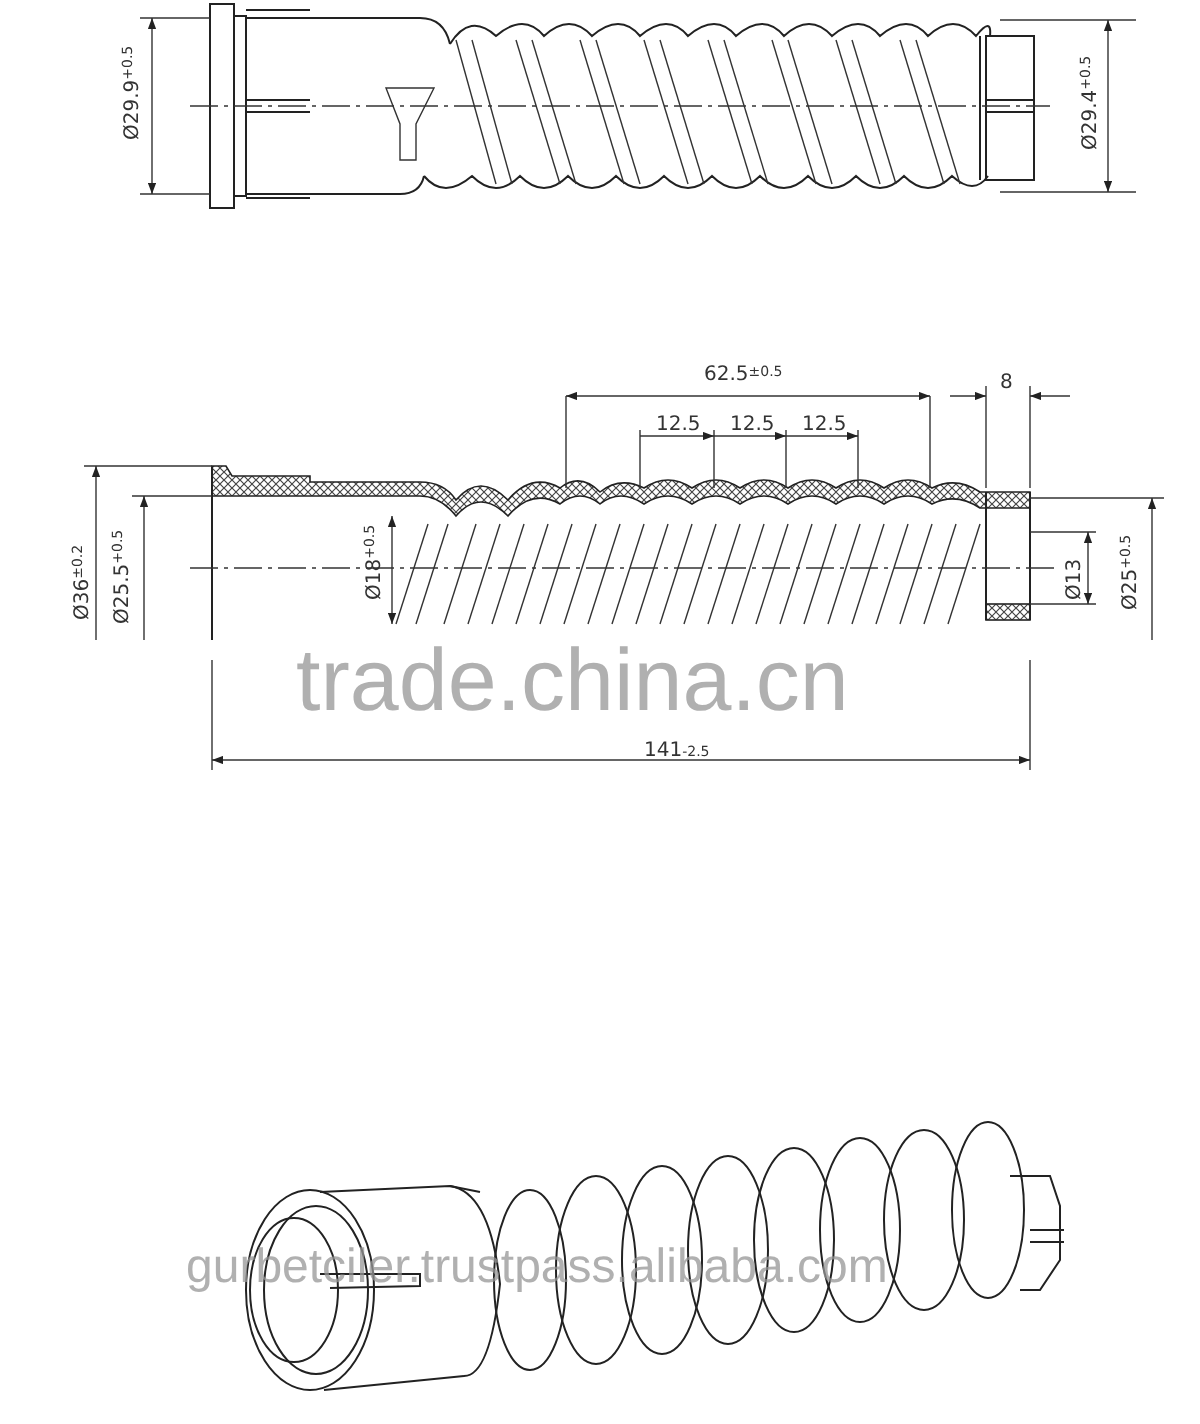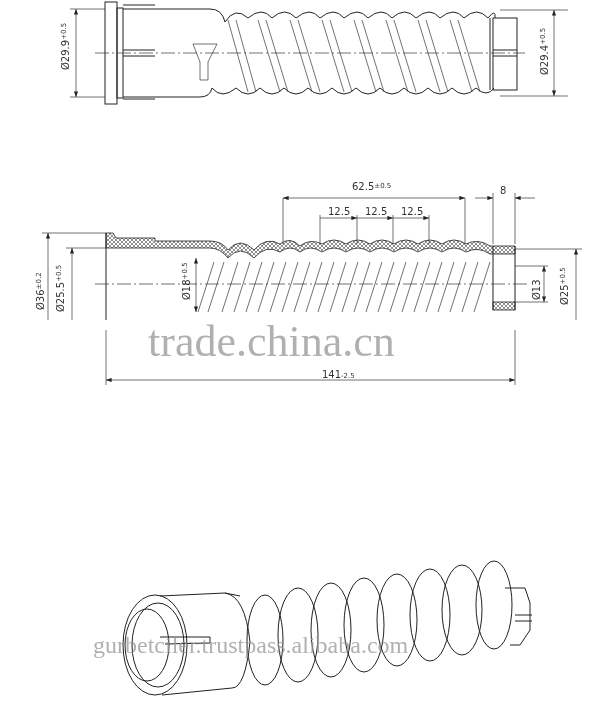--- a/index.html
+++ b/index.html
@@ -3,21 +3,21 @@
 <meta charset="utf-8">
 <style>
   html,body{margin:0;padding:0;background:#fff;}
   body{width:600px;height:712px;position:relative;overflow:hidden;font-family:"DejaVu Sans",sans-serif;}
   svg{position:absolute;left:0;top:0;}
   .ln{stroke:#222;stroke-width:1;fill:none;}
   .thin{stroke:#333;stroke-width:0.7;fill:none;}
   .cl{stroke:#333;stroke-width:0.7;fill:none;stroke-dasharray:14 3 2 3;}
   .dim{font-size:10px;fill:#333;}
   .tol{font-size:7px;fill:#333;}
-  .wm{position:absolute;color:rgba(150,150,150,0.75);font-family:Liberation Serif, serif;}
+  .wm{position:absolute;color:rgba(150,150,150,0.75);font-family:Liberation Sans, sans-serif;}
 </style>
 </head>
 <body>
 
 <svg width="600" height="712" viewBox="0 0 600 712">
   <defs>
     <pattern id="hatch" width="4" height="4" patternUnits="userSpaceOnUse">
       <path d="M0 0L4 4M4 0L0 4" stroke="#444" stroke-width="0.6"></path>
     </pattern>
     <marker id="arr" markerWidth="8" markerHeight="6" refX="8" refY="3" orient="auto-start-reverse">
@@ -165,13 +165,13 @@
       <ellipse cx="462" cy="610" rx="20" ry="45"></ellipse>
       <ellipse cx="494" cy="605" rx="18" ry="44"></ellipse>
     </g>
     <path d="M505 588 L525 588 L530 603 L530 630 L520 645 L510 645" class="ln"></path>
     <line x1="515" y1="615" x2="532" y2="615" class="ln"></line>
     <line x1="515" y1="621" x2="532" y2="621" class="ln"></line>
   </g>
 </svg>
 
 <div class="wm" style="left:148px;top:316px;font-size:44px;">trade.china.cn</div>
-<div class="wm" style="left:93px;top:620px;font-size:24px;margin-top:12px;">gurbetciler.trustpass.alibaba.com</div>
+<div class="wm" style="left:93px;top:620px;font-size:24px;">gurbetciler.trustpass.alibaba.com</div>
 
 </body></html>

